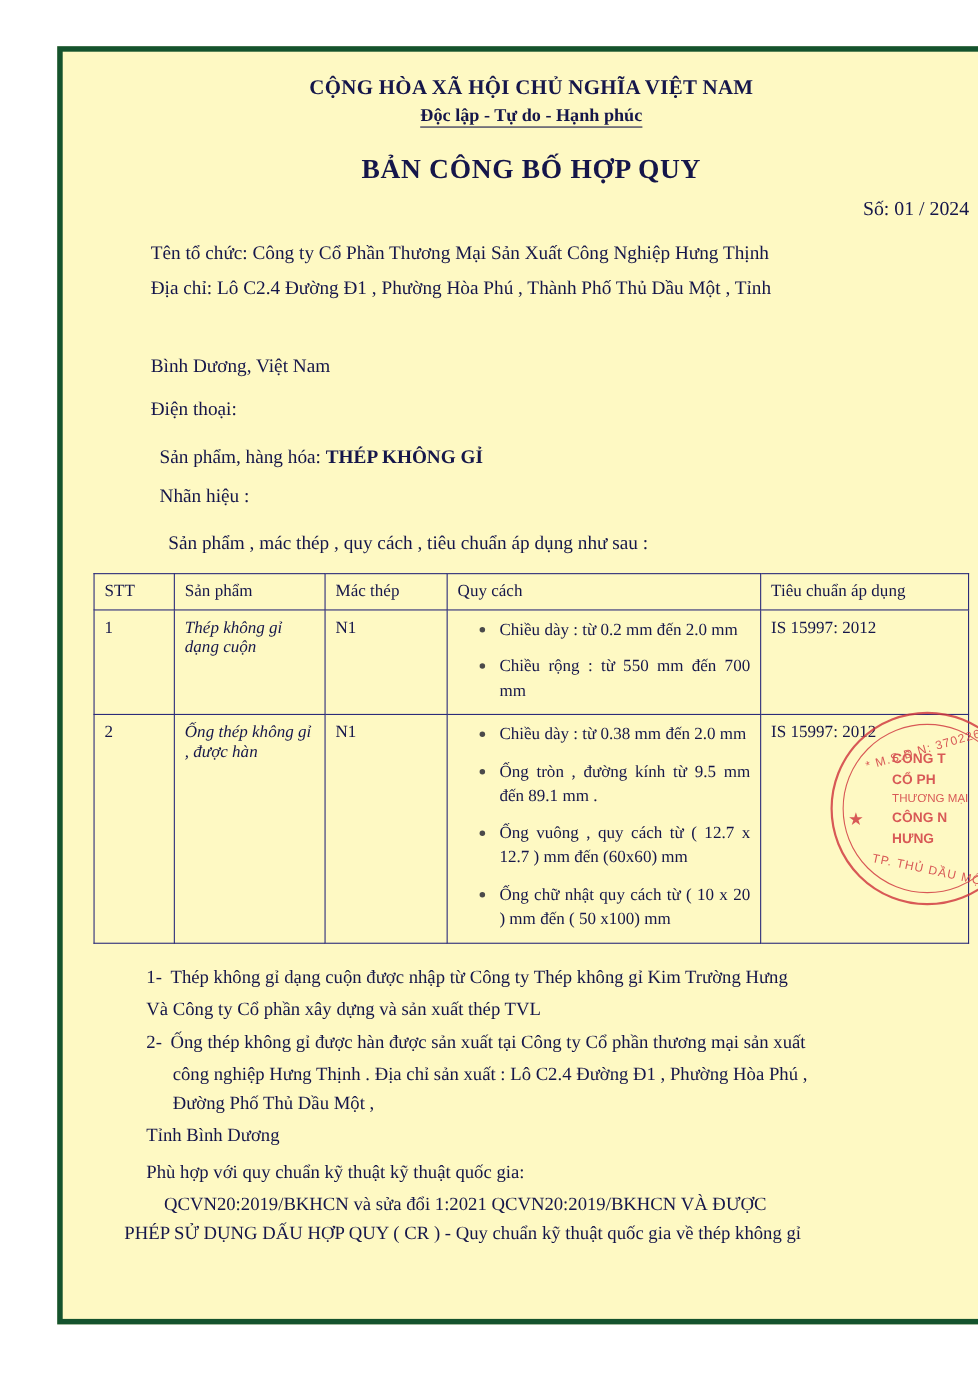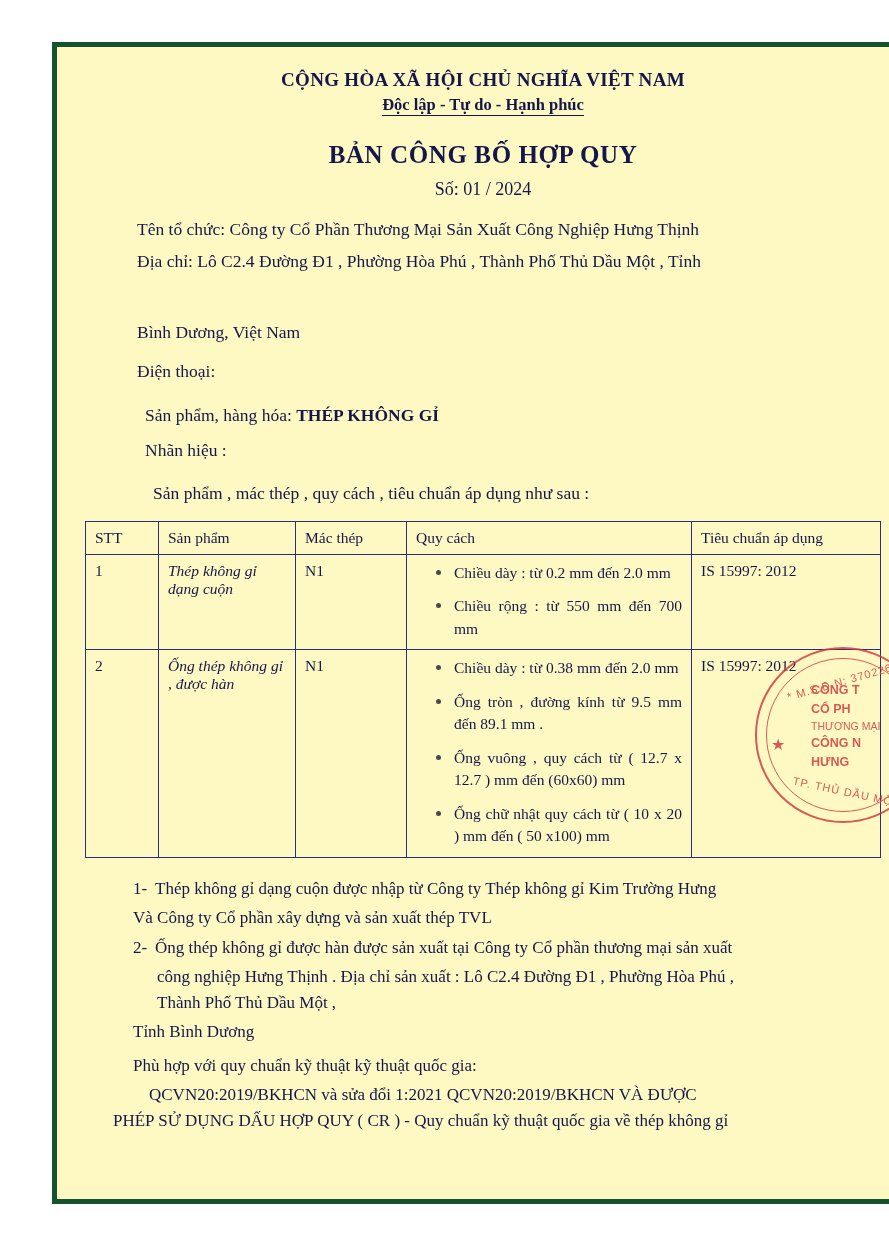--- a/index.html
+++ b/index.html
@@ -52,20 +52,21 @@
     font-weight: bold;
     font-size: 25px;
     margin-top: 26px;
     letter-spacing: 0.6px;
     color: #15164a;
   }
   .doc-number {
     font-size: 18px;
     margin-top: 10px;
     color: #15164a;
+    text-align: right;
   }
   .body-text {
     font-size: 17.5px;
     line-height: 1.55;
     color: #15164a;
     margin-top: 44px;
   }
   .p-org { margin-top: 16px; padding-left: 52px; }
   .p-addr { margin-top: 5px; padding-left: 52px; }
   .p-phone { margin-top: 12px; padding-left: 52px; }
@@ -255,21 +256,21 @@
     <div class="notes">
       <div class="note">
         <span class="num">1-</span><span>Thép không gỉ dạng cuộn được nhập từ Công ty Thép không gỉ Kim Trường Hưng</span>
       </div>
       <div class="note-cont">Và Công ty Cổ phần xây dựng và sản xuất thép TVL</div>
 
       <div class="note" style="margin-top:4px;">
         <span class="num">2-</span><span>Ống thép không gỉ được hàn được sản xuất tại Công ty Cổ phần thương mại sản xuất</span>
       </div>
       <div class="note-cont2">công nghiệp Hưng Thịnh . Địa chỉ sản xuất : Lô C2.4 Đường Đ1 , Phường Hòa Phú ,</div>
-      <div class="note-cont2">Thành Phố Thủ Dầu Một ,</div>
+      <div class="note-cont2">Đường Phố Thủ Dầu Một ,</div>
 
       <div class="p-tinh">Tỉnh Bình Dương</div>
       <div class="p-conform">Phù hợp với quy chuẩn kỹ thuật kỹ thuật quốc gia:</div>
       <div class="p-qcvn">QCVN20:2019/BKHCN và sửa đổi 1:2021  QCVN20:2019/BKHCN VÀ ĐƯỢC</div>
       <div class="p-qcvn2">PHÉP SỬ DỤNG DẤU HỢP QUY ( CR ) -  Quy chuẩn kỹ thuật quốc gia về thép không gỉ</div>
     </div>
 
     <div class="stamp">
       <div class="ring"></div>
       <div class="star">★</div>

